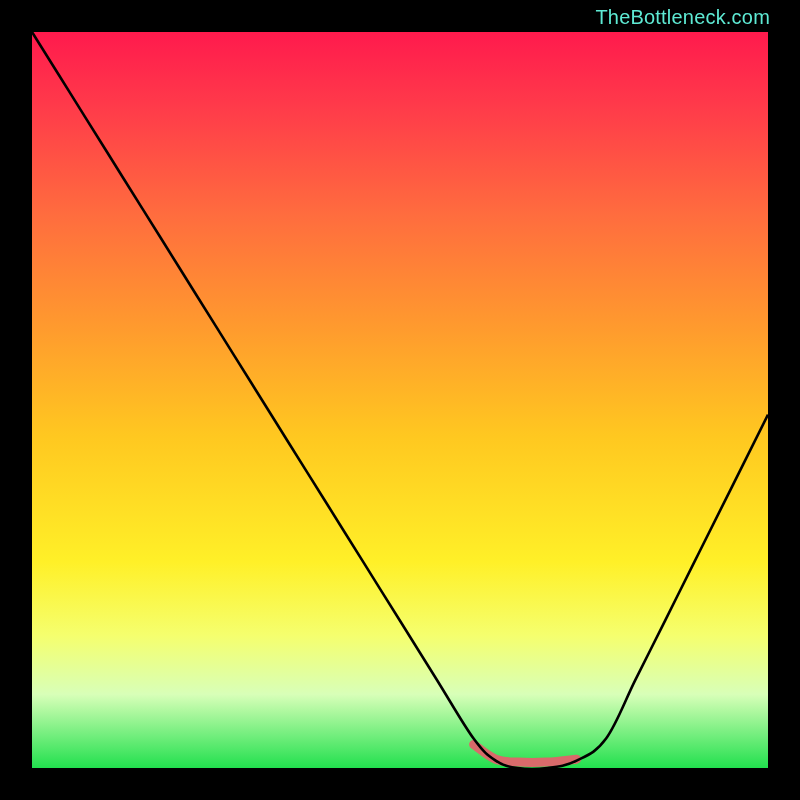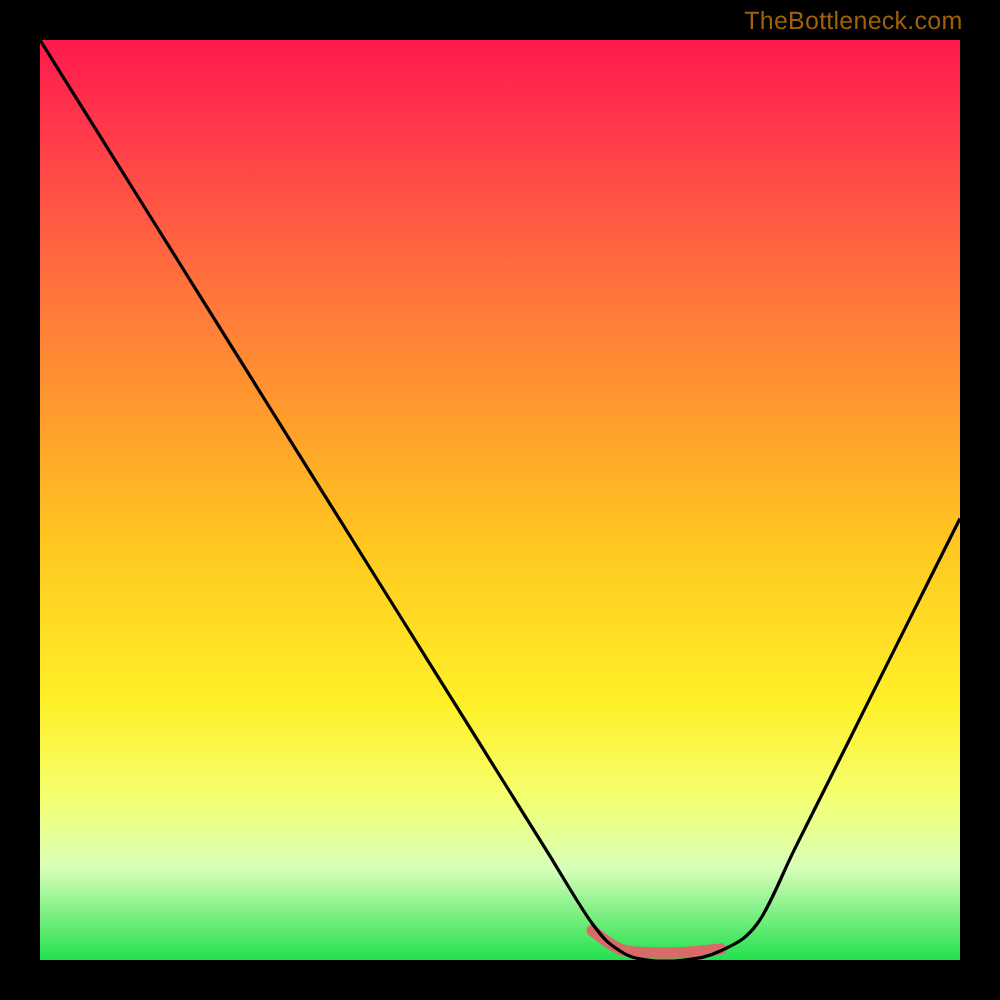--- a/index.html
+++ b/index.html
@@ -34,21 +34,21 @@
       #fff028 72%,
       #f5ff6e 82%,
       #d8ffb8 90%,
       #22e04e 100%
     );
   }
   .watermark {
     position: absolute;
     top: 6px;
     right: 30px;
-    color: #a16207;
+    color: #5eead4;
     font-size: 20px;
     font-weight: 500;
     letter-spacing: 0.2px;
   }
   svg.curve {
     position: absolute;
     left: 0;
     top: 0;
     width: 736px;
     height: 736px;

